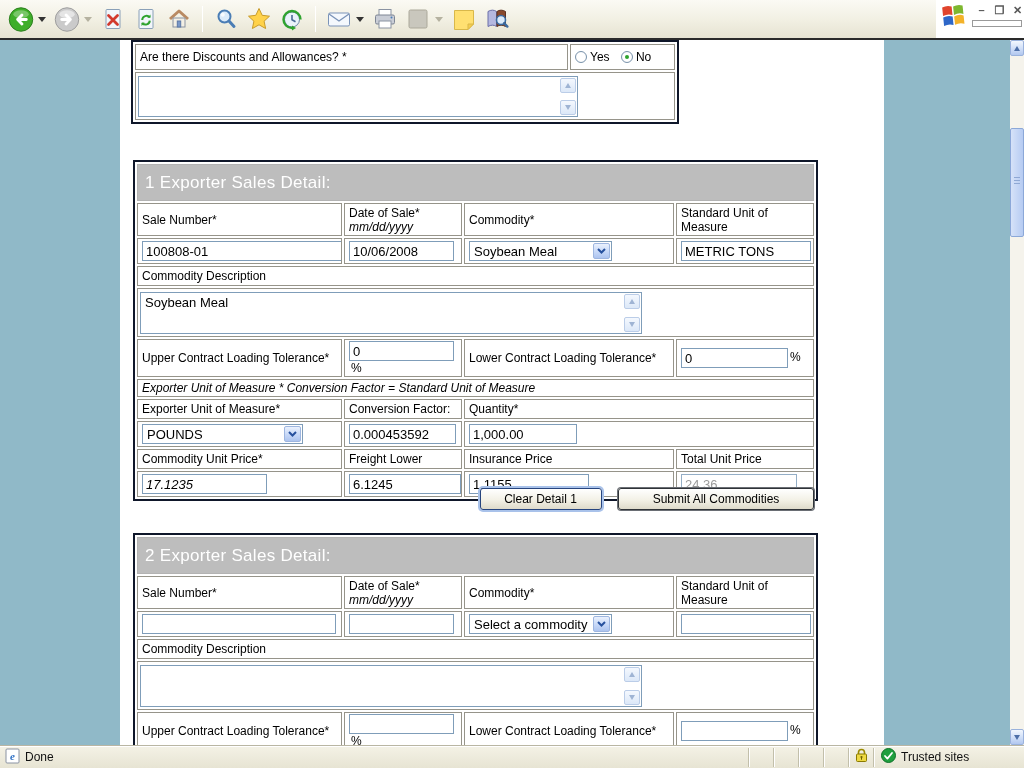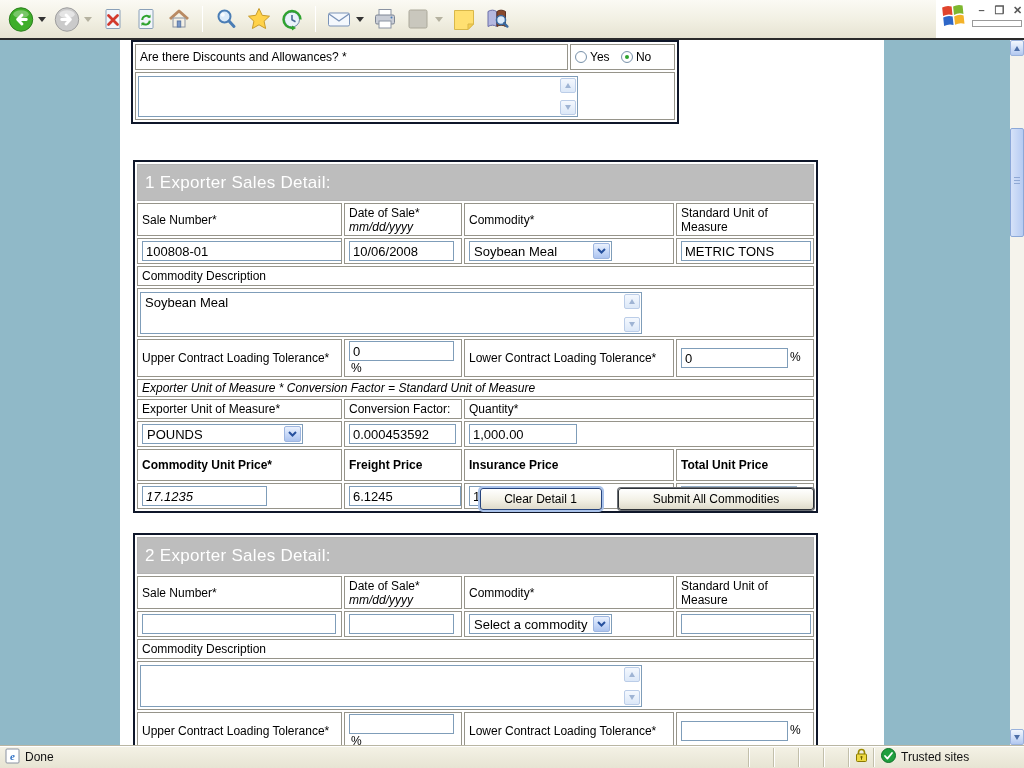--- a/index.html
+++ b/index.html
@@ -327,23 +327,23 @@
             <span class="combo-btn">
                   <svg width="9" height="6" viewBox="0 0 9 6">
                     <path d="M1 1l3.5 3.5L8 1" stroke="#27519E" stroke-width="2" fill="none"></path>
                   </svg>
                 </span>
           </div>
         </td>
         <td><input class="txt" style="width: 107px;" value="0.000453592"></td>
         <td colspan="2"><input class="txt" style="width: 108px;" value="1,000.00"></td>
       </tr>
-      <tr style="height:32px;font-weight:bold;">
+      <tr style="height:20px;">
         <td><span>Commodity Unit Price*</span></td>
-        <td><span>Freight Price</span></td>
+        <td><span>Freight Lower</span></td>
         <td><span>Insurance Price</span></td>
         <td><span>Total Unit Price</span></td>
       </tr>
       <tr style="height:26px;">
         <td><input class="txt" style="width: 125px; font-style: italic;" value="17.1235"></td>
         <td><input class="txt" style="width: 112px;" value="6.1245"></td>
         <td><input class="txt" style="width: 120px;" value="1.1155"></td>
         <td><input class="txt dis" style="width: 116px;" disabled="" value="24.36"></td>
       </tr>
     </tbody>

